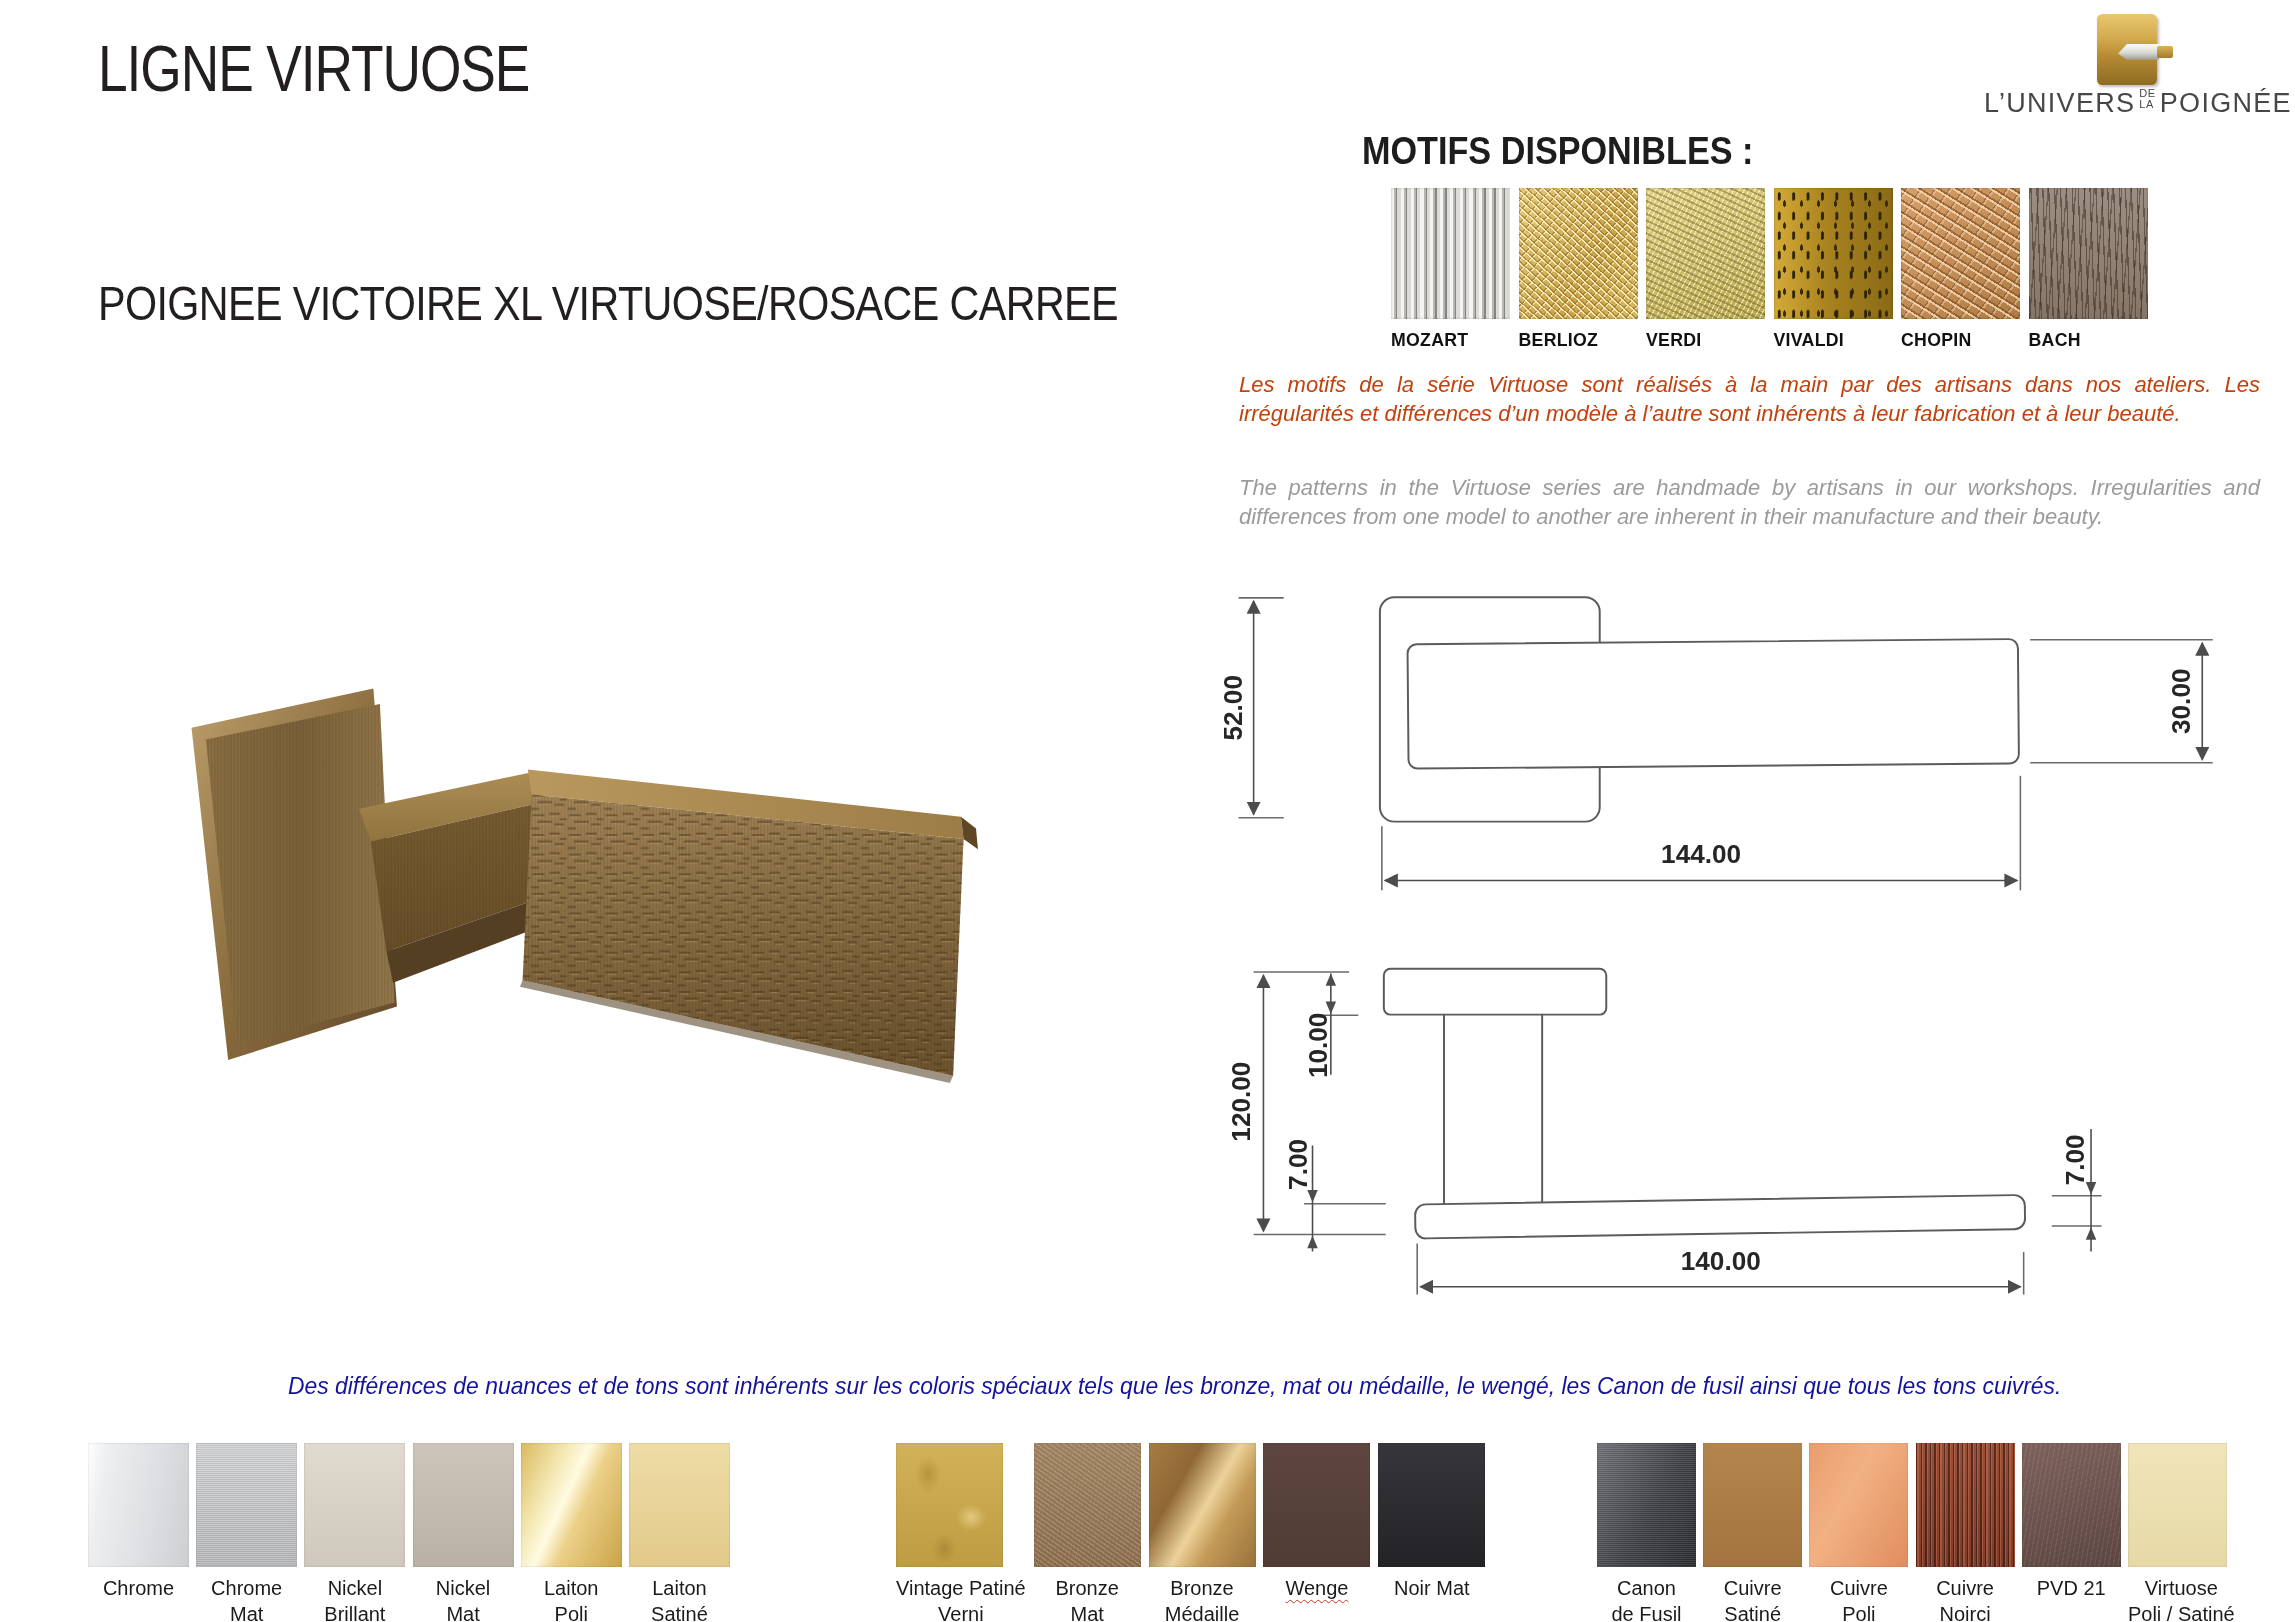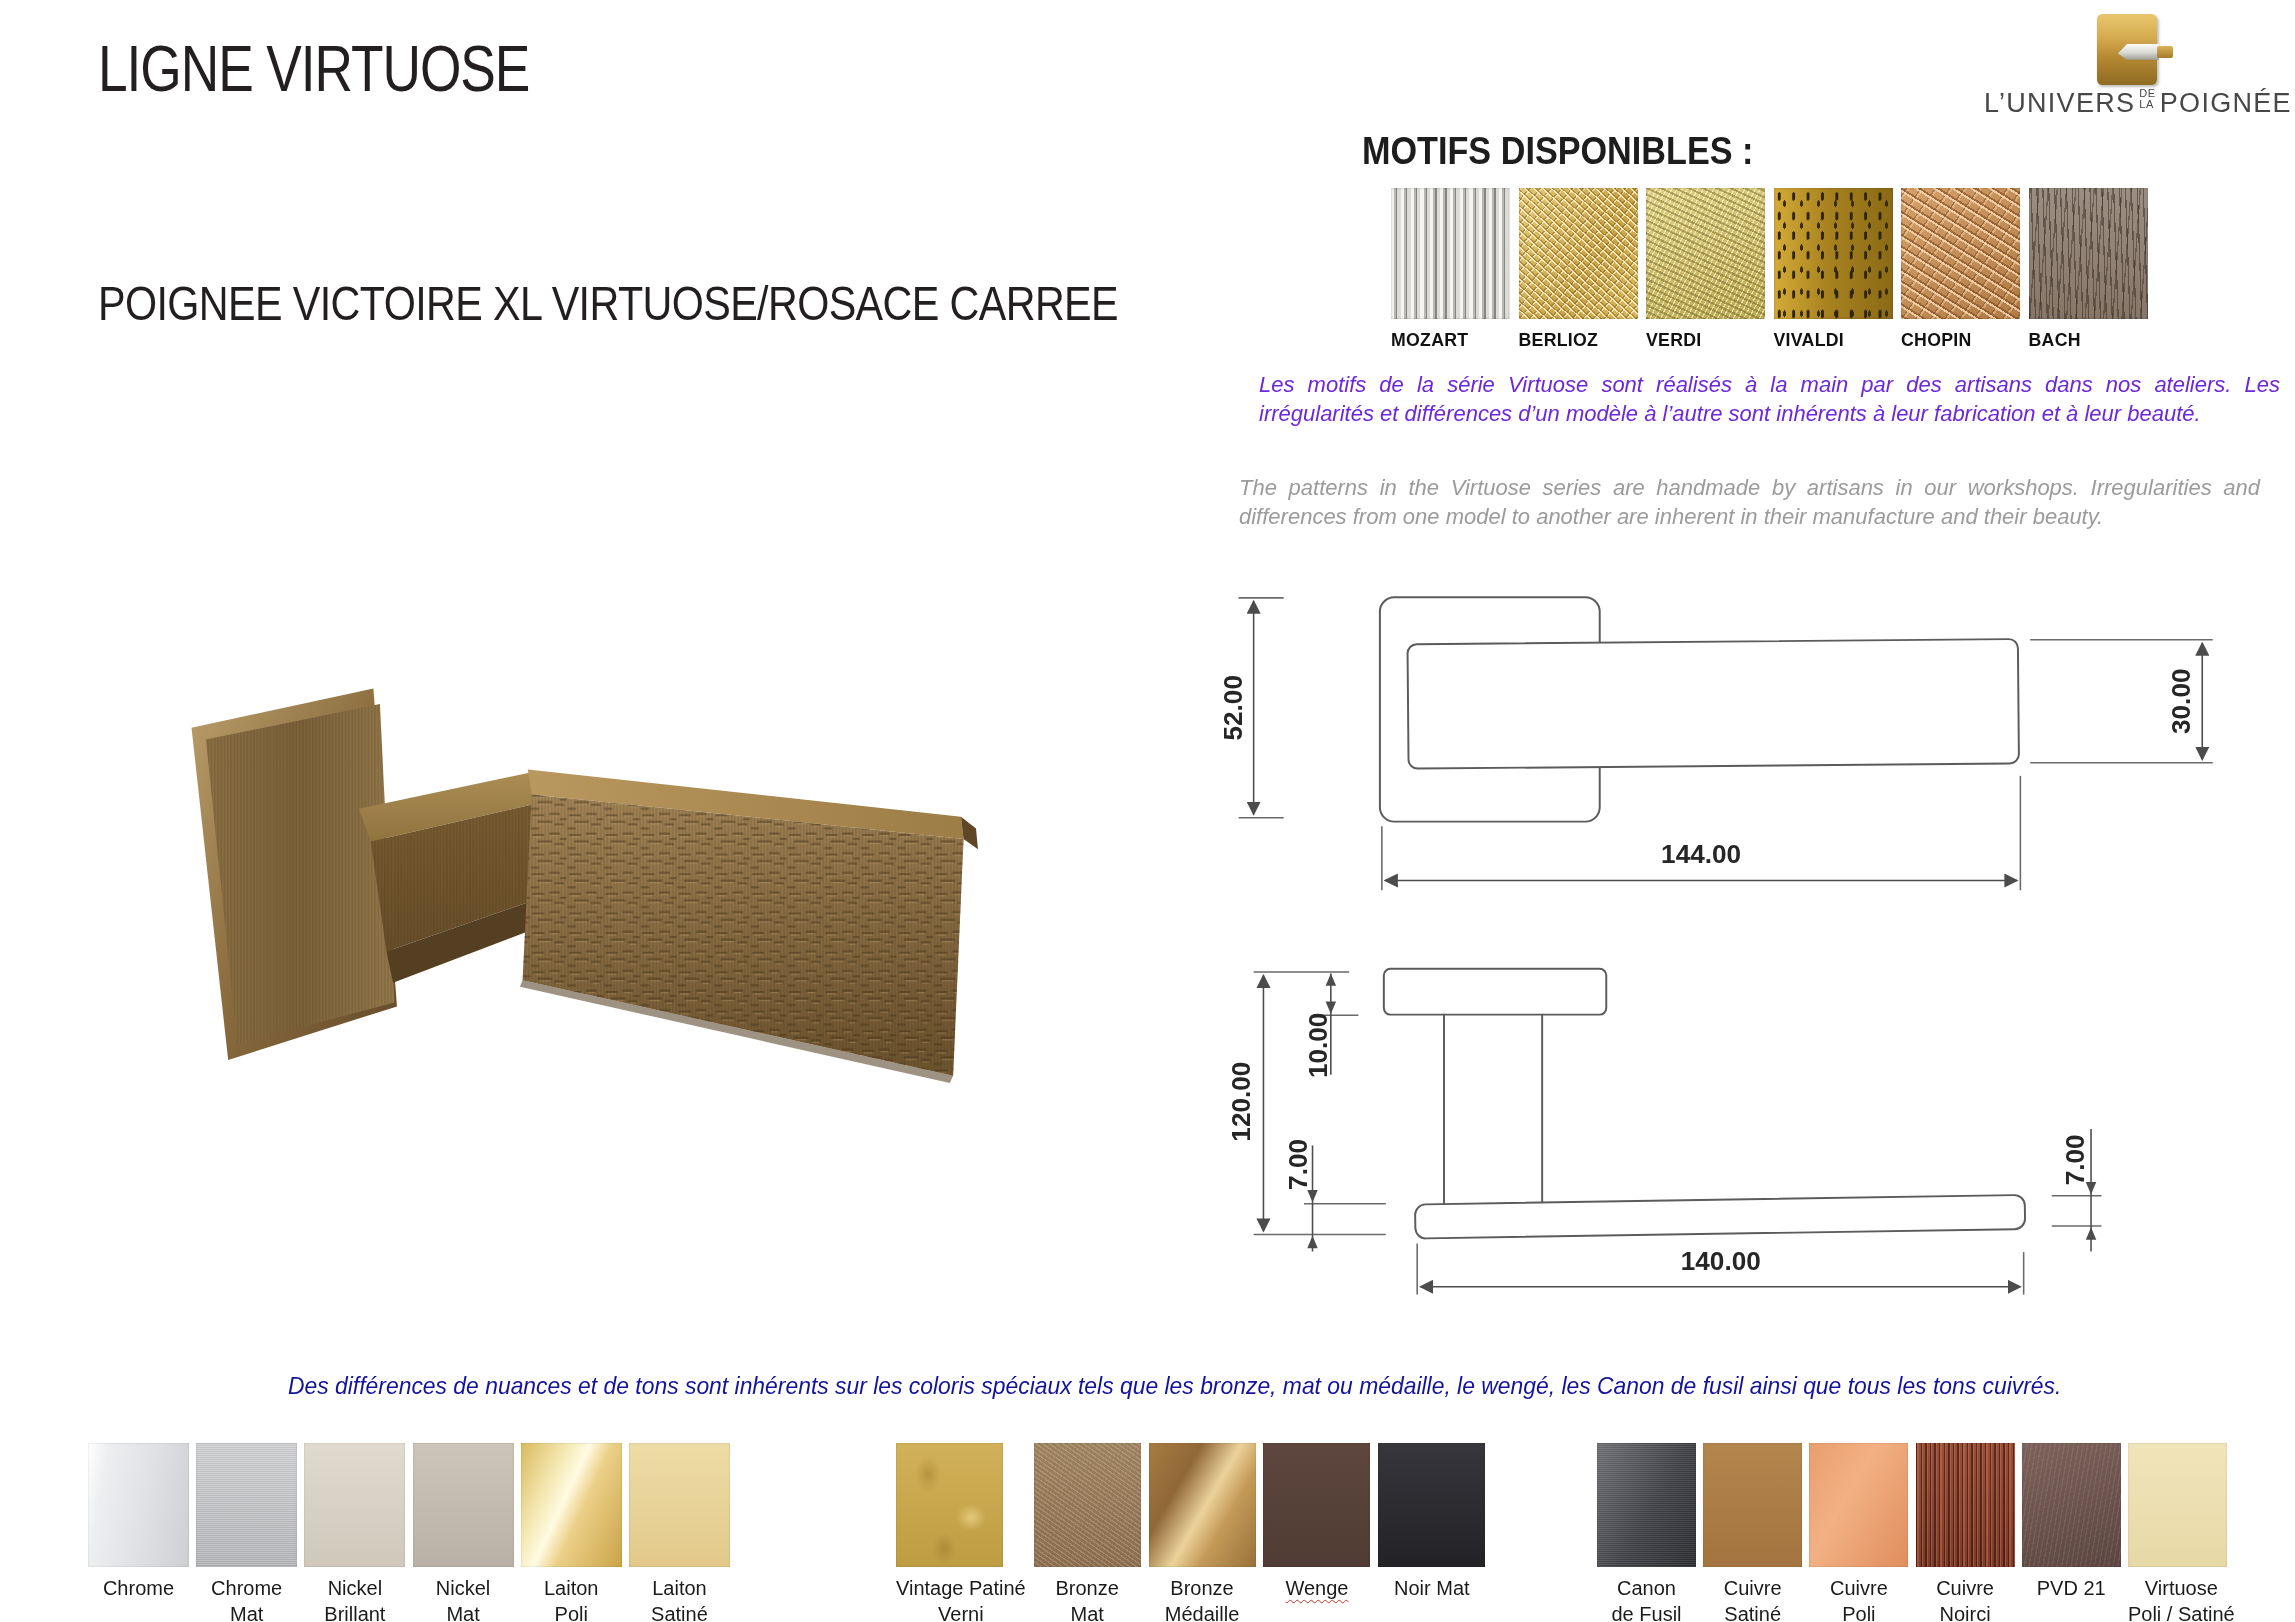--- a/index.html
+++ b/index.html
@@ -59,22 +59,22 @@
      radial-gradient(1.7px 1.7px at 3.3px 3.3px,#e4d588 0 1.3px,transparent 2px),
      repeating-linear-gradient(45deg,rgba(0,0,0,.5) 0 1.3px,transparent 1.3px 6.5px),
      repeating-linear-gradient(-45deg,rgba(0,0,0,.5) 0 1.3px,transparent 1.3px 6.5px);
      background-size:7.2px 7.2px,100% 100%,100% 100%;}
   .m-bach{background-color:#93857a;background-image:
      repeating-linear-gradient(88deg,rgba(58,44,34,.55) 0 1.3px,transparent 1.3px 5.9px),
      repeating-linear-gradient(94deg,rgba(44,32,24,.4) 0 1.3px,transparent 1.3px 9.2px),
      linear-gradient(180deg,#9c8e82,#857668);}
 
   
-  .intro-fr{left:1239px;top:370px;width:1021px;font-size:22px;font-style:italic;color:#6d28d9;
-     line-height:1.32;text-align:justify;margin-left:20px;}
+  .intro-fr{left:1239px;top:370px;width:1021px;font-size:22px;font-style:italic;color:#c2410c;
+     line-height:1.32;text-align:justify;}
   .intro-en{left:1239px;top:473px;width:1021px;font-size:22px;font-style:italic;color:#9b9b9b;
      line-height:1.32;text-align:justify;}
 
   
   .note{left:288px;top:1373px;width:1754px;font-size:23.6px;font-style:italic;font-weight:500;
      color:#14149b;white-space:nowrap;transform:scaleX(.97);transform-origin:0 0;}
 
   
   .finish-group{display:flex;align-items:flex-start;}
   .fg1{left:88px;top:1443px;gap:7.2px;}

